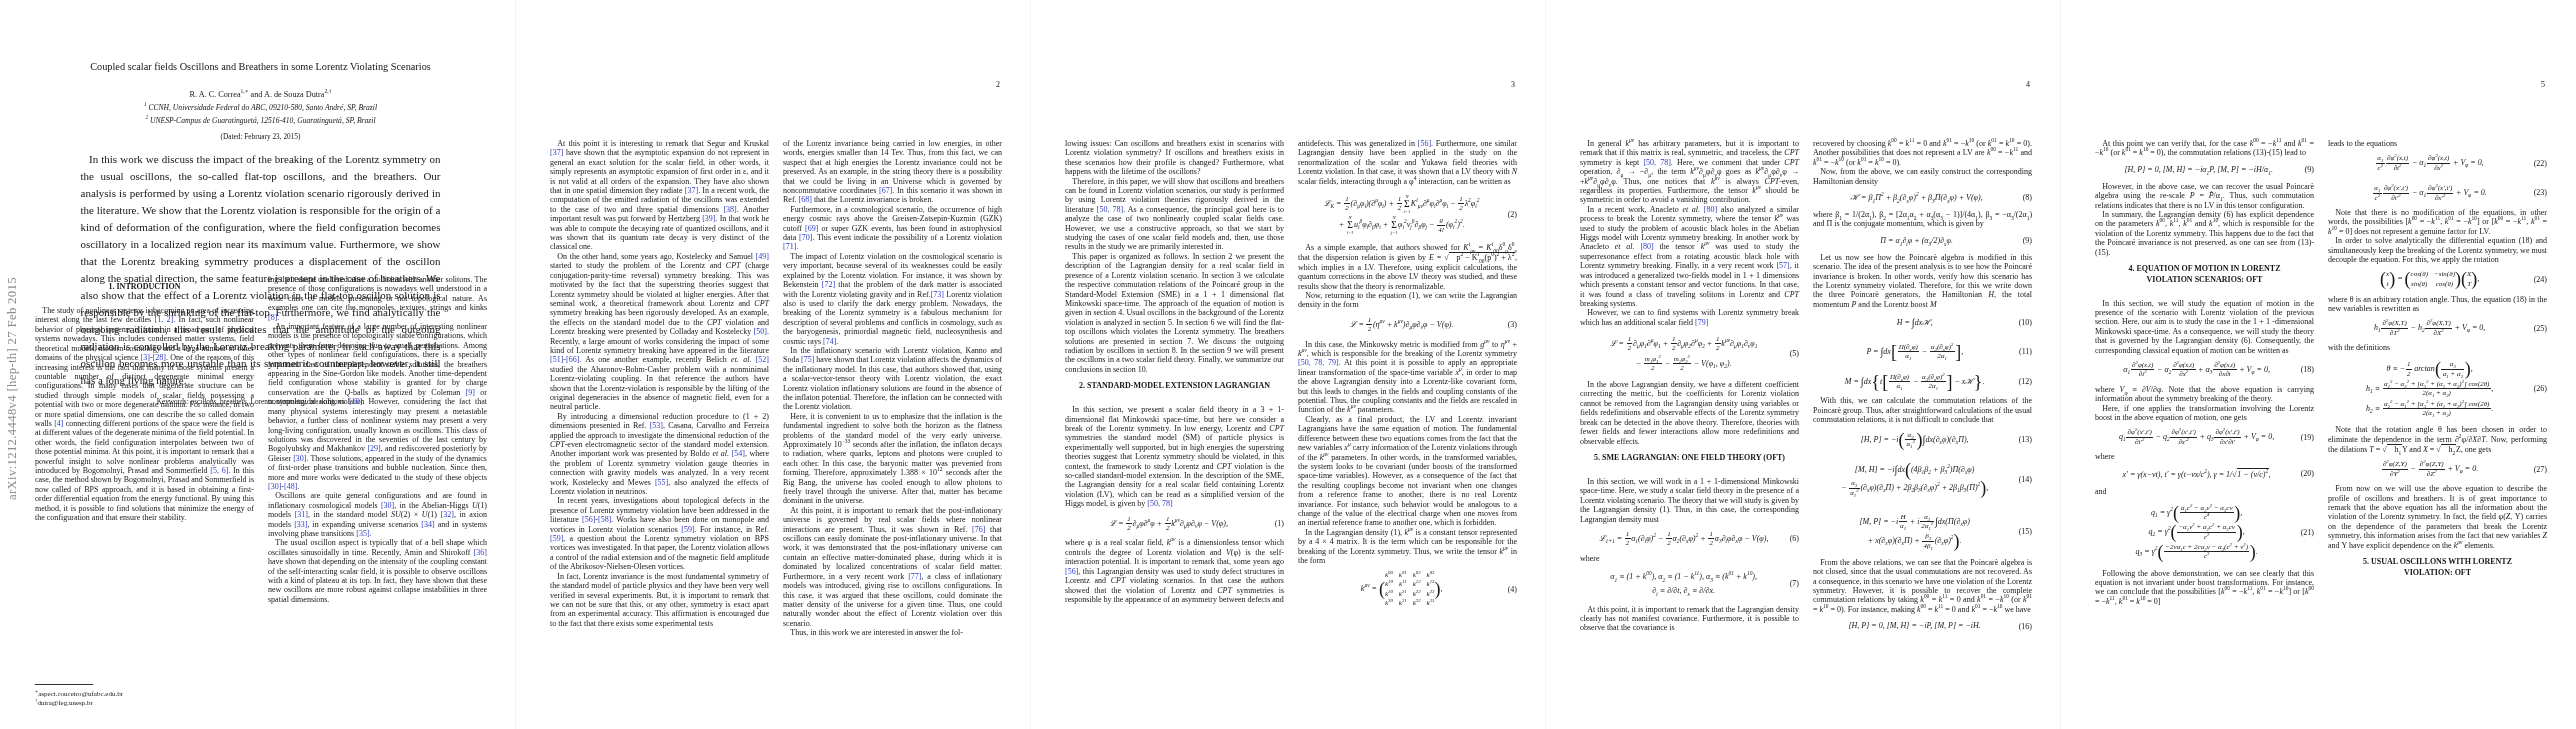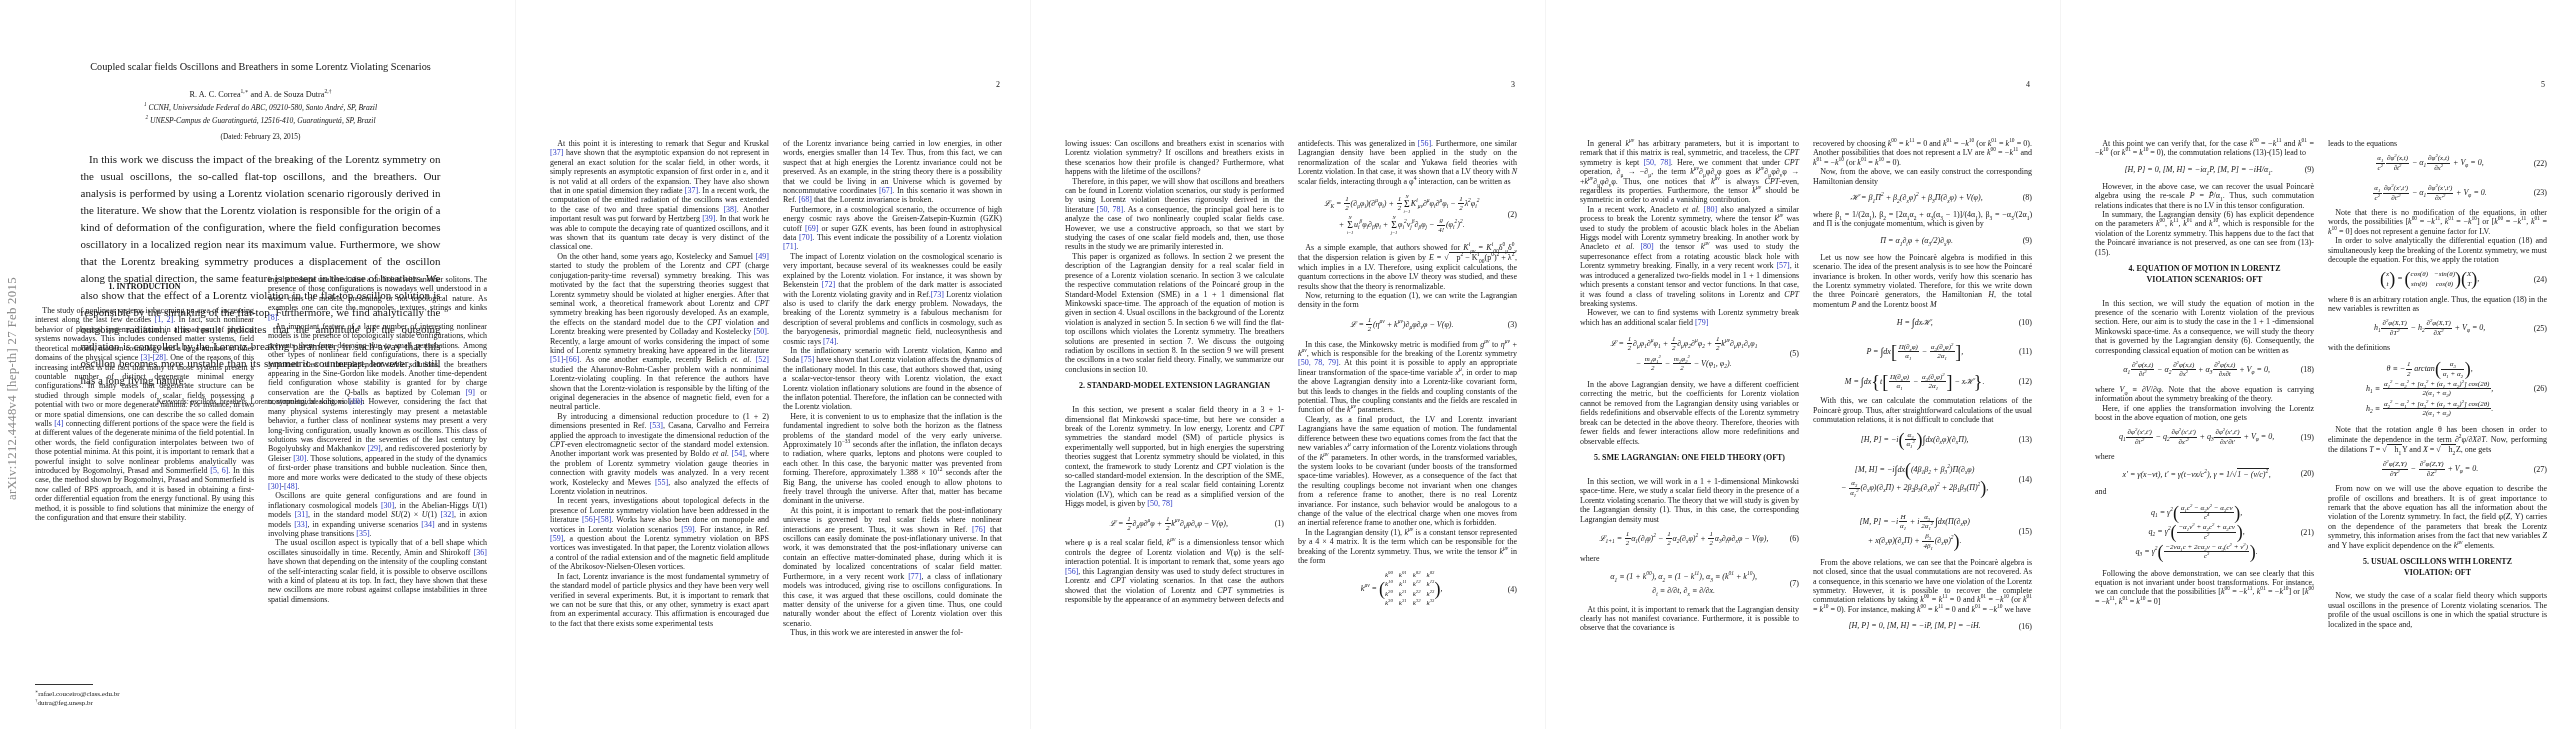--- a/index.html
+++ b/index.html
@@ -62,21 +62,21 @@
       <div class="date">(Dated: February 23, 2015)</div>
       <div class="abstract">In this work we discuss the impact of the breaking of the Lorentz symmetry on the usual oscillons, the so-called flat-top oscillons, and the breathers. Our analysis is performed by using a Lorentz violation scenario rigorously derived in the literature. We show that the Lorentz violation is responsible for the origin of a kind of deformation of the configuration, where the field configuration becomes oscillatory in a localized region near its maximum value. Furthermore, we show that the Lorentz breaking symmetry produces a displacement of the oscillon along the spatial direction, the same feature is present in the case of breathers. We also show that the effect of a Lorentz violation in the flat-top oscillon solution is responsible by the shrinking of the flat-top. Furthermore, we find analytically the outgoing radiation, this result indicates that the amplitude of the outgoing radiation is controlled by the Lorentz breaking parameter, in such away that this oscillon becomes more unstable than its symmetric counterpart, however, it still has a long living nature.</div>
       <div class="kw">Keywords: oscillons, breathers, Lorentz, symmetry, breaking, violation</div>
     </div>
     <div class="cols p1cols">
       <div class="col">
           <div class="sec">1. INTRODUCTION</div>
           <div class="para">The study of nonlinear systems is becoming an area of increasing interest along the last few decades <span class="cite">[1, 2]</span>. In fact, such nonlinear behavior of physical systems is found in a broad part of physical systems nowadays. This includes condensed matter systems, field theoretical models, modern cosmology and a large number of other domains of the physical science <span class="cite">[3]</span>-<span class="cite">[28]</span>. One of the reasons of this increasing interest is the fact that many of those systems present a countable number of distinct degenerate minimal energy configurations. In many cases that degenerate structure can be studied through simple models of scalar fields possessing a potential with two or more degenerate minima. For instance, in two or more spatial dimensions, one can describe the so called domain walls <span class="cite">[4]</span> connecting different portions of the space were the field is at different values of the degenerate minima of the field potential. In other words, the field configuration interpolates between two of those potential minima. At this point, it is important to remark that a powerful insight to solve nonlinear problems analytically was introduced by Bogomolnyi, Prasad and Sommerfield <span class="cite">[5, 6]</span>. In this case, the method shown by Bogomolnyi, Prasad and Sommerfield is now called of BPS approach, and it is based in obtaining a first-order differential equation from the energy functional. By using this method, it is possible to find solutions that minimize the energy of the configuration and that ensure their stability.</div>
           <div class="fnblock">
             <span class="fnrule"></span>
-            <span class="fnl"><sup>∗</sup><span class="email">rafael.couceiro@class.edu.br</span></span>
+            <span class="fnl"><sup>∗</sup><span class="email">aspect.couceiro@ufabc.edu.br</span></span>
             <span class="fnl"><sup>†</sup><span class="email">dutra@feg.unesp.br</span></span>
           </div>
         </div>
       <div class="col">
           <div class="para ni">ing their shape unaltered after a collision with another solitons. The presence of those configurations is nowadays well understood in a wide class of models, presenting or not topological nature. As examples one can cite the monopoles, textures, strings and kinks <span class="cite">[8]</span>.</div>
           <div class="para">An important feature of a large number of interesting nonlinear models is the presence of topologically stable configurations, which prevents them from decaying due to small perturbations. Among other types of nonlinear field configurations, there is a specially important class of time-dependent stable solutions, the breathers appearing in the Sine-Gordon like models. Another time-dependent field configuration whose stability is granted for by charge conservation are the <i>Q</i>-balls as baptized by Coleman <span class="cite">[9]</span> or nontopological solitons <span class="cite">[10]</span>. However, considering the fact that many physical systems interestingly may present a metastable behavior, a further class of nonlinear systems may present a very long-living configuration, usually known as oscillons. This class of solutions was discovered in the seventies of the last century by Bogolyubsky and Makhankov <span class="cite">[29]</span>, and rediscovered posteriorly by Gleiser <span class="cite">[30]</span>. Those solutions, appeared in the study of the dynamics of first-order phase transitions and bubble nucleation. Since then, more and more works were dedicated to the study of these objects <span class="cite">[30]</span>-<span class="cite">[48]</span>.</div>
           <div class="para">Oscillons are quite general configurations and are found in inflationary cosmological models <span class="cite">[30]</span>, in the Abelian-Higgs <i>U</i>(1) models <span class="cite">[31]</span>, in the standard model <i>SU</i>(2) × <i>U</i>(1) <span class="cite">[32]</span>, in axion models <span class="cite">[33]</span>, in expanding universe scenarios <span class="cite">[34]</span> and in systems involving phase transitions <span class="cite">[35]</span>.</div>
           <div class="para">The usual oscillon aspect is typically that of a bell shape which oscillates sinusoidally in time. Recently, Amin and Shirokoff <span class="cite">[36]</span> have shown that depending on the intensity of the coupling constant of the self-interacting scalar field, it is possible to observe oscillons with a kind of plateau at its top. In fact, they have shown that these new oscillons are more robust against collapse instabilities in three spatial dimensions.</div>
         </div>
     </div>
@@ -338,19 +338,18 @@
             </span>
             <span class="enum">(26)</span>
           </div>
           <div class="para">Note that the rotation angle θ has been chosen in order to eliminate the dependence in the term ∂<sup>2</sup>φ/∂<i>X</i>∂<i>T</i>. Now, performing the dilations <i>T</i> = √<span class="ov">h<sub>1</sub></span>Υ and <i>X</i> = √<span class="ov">h<sub>2</sub></span>Z, one gets</div>
           <div class="eq">
             <span class="b"><span class="f"><span class="n">∂<sup>2</sup>φ(Z,Υ)</span><span class="d">∂Υ<sup>2</sup></span></span> − <span class="f"><span class="n">∂<sup>2</sup>φ(Z,Υ)</span><span class="d">∂Z<sup>2</sup></span></span> + V<sub>φ</sub> = 0.</span>
             <span class="enum">(27)</span>
           </div>
           <div class="para">From now on we will use the above equation to describe the profile of oscillons and breathers. It is of great importance to remark that the above equation has all the information about the violation of the Lorentz symmetry. In fact, the field φ(<i>Z</i>, Υ) carries on the dependence of the parameters that break the Lorentz symmetry, this information arises from the fact that new variables <i>Z</i> and Υ have explicit dependence on the <i>k<sup>μν</sup></i> elements.</div>
           <div class="sec">5. USUAL OSCILLONS WITH LORENTZ VIOLATION: OFT</div>
-          <div class="para">Now, we study the case of a scalar field theory which supports usual oscillons in the presence of Lorentz violating scenarios. The profile of the usual oscillons is one in which the spatial structure is localized in the space and,</div>
         </div>
     </div>
   </div>
 
 </div>
 
 
 </body></html>

